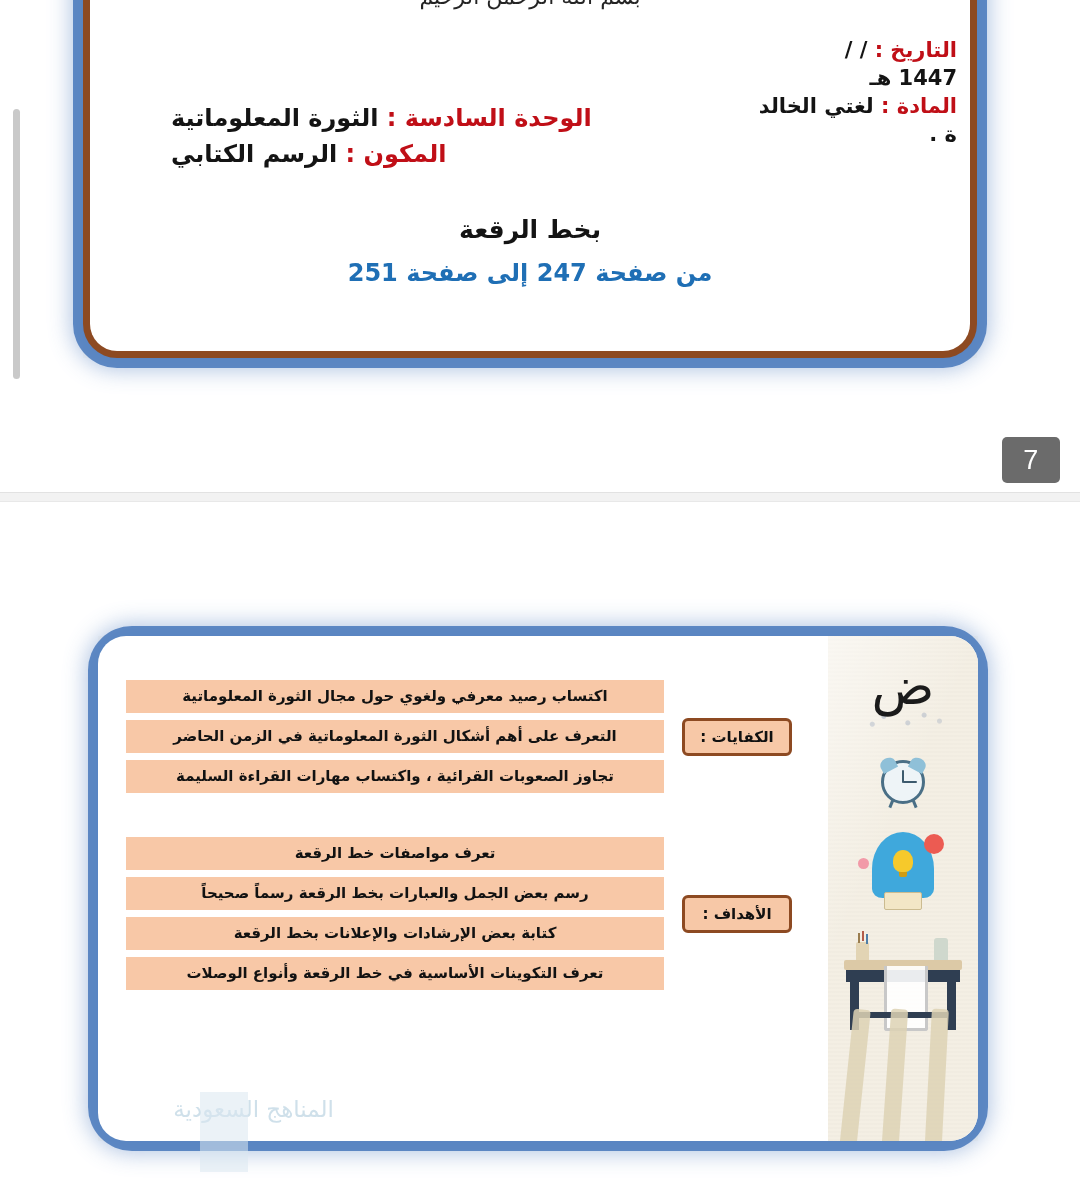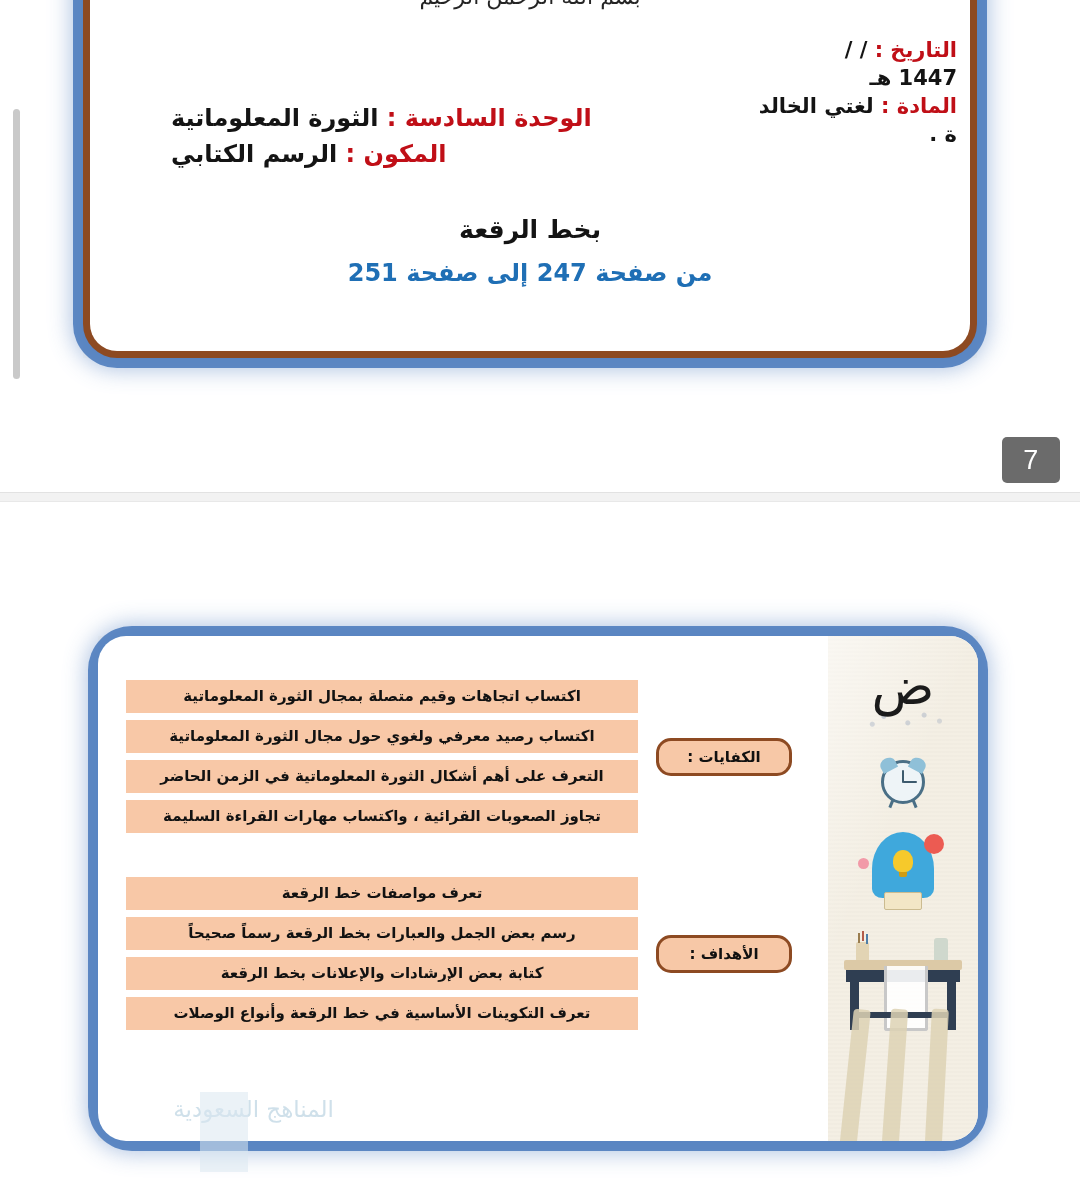--- a/index.html
+++ b/index.html
@@ -415,24 +415,24 @@
     display: flex;
     flex-direction: row;
     align-items: center;
     gap: 18px;
   }
   .section + .section { margin-top: 44px; }
 
   .section-badge {
     flex: 0 0 auto;
     min-width: 78px;
-    padding: 7px 26px;
+    padding: 7px 13px;
     background: #f7c8a7;
     border: 3px solid #8d4a22;
-    border-radius: 15px;
+    border-radius: 6px;
     font-size: 15px;
     font-weight: bold;
     color: #111111;
     text-align: center;
     white-space: nowrap;
   }
 
   .bar-list {
     flex: 1 1 auto;
     display: flex;
@@ -581,21 +581,20 @@
               <span></span>
               <span></span>
           </div>
         </div>
 
         <div class="content-col">
 
           <div class="section">
             <div class="section-badge">الكفايات :</div>
             <div class="bar-list">
-              <div class="bar">اكتساب اتجاهات وقيم متصلة بمجال الثورة المعلوماتية</div>
               <div class="bar">اكتساب رصيد معرفي ولغوي حول مجال الثورة المعلوماتية</div>
               <div class="bar">التعرف على أهم أشكال الثورة المعلوماتية في الزمن الحاضر</div>
               <div class="bar">تجاوز الصعوبات القرائية ، واكتساب مهارات القراءة السليمة</div>
             </div>
           </div>
 
           <div class="section">
             <div class="section-badge">الأهداف :</div>
             <div class="bar-list">
               <div class="bar">تعرف مواصفات خط الرقعة</div>

